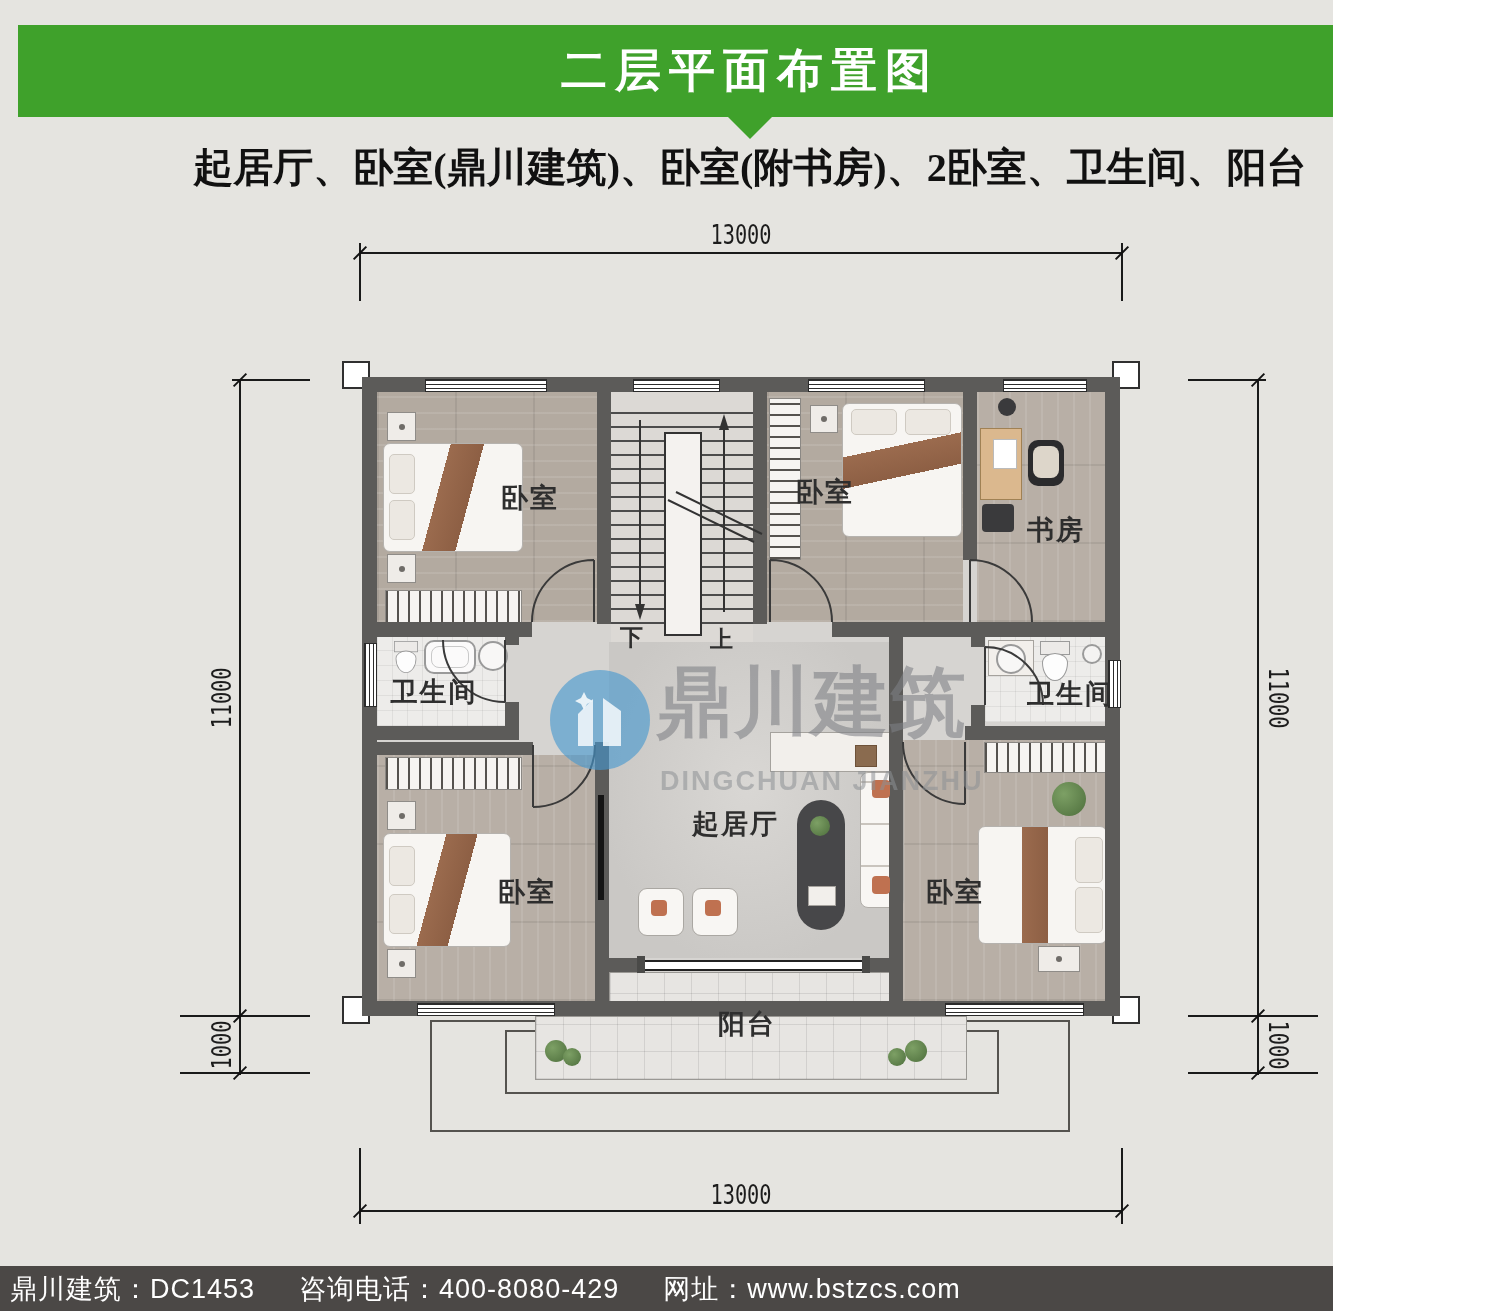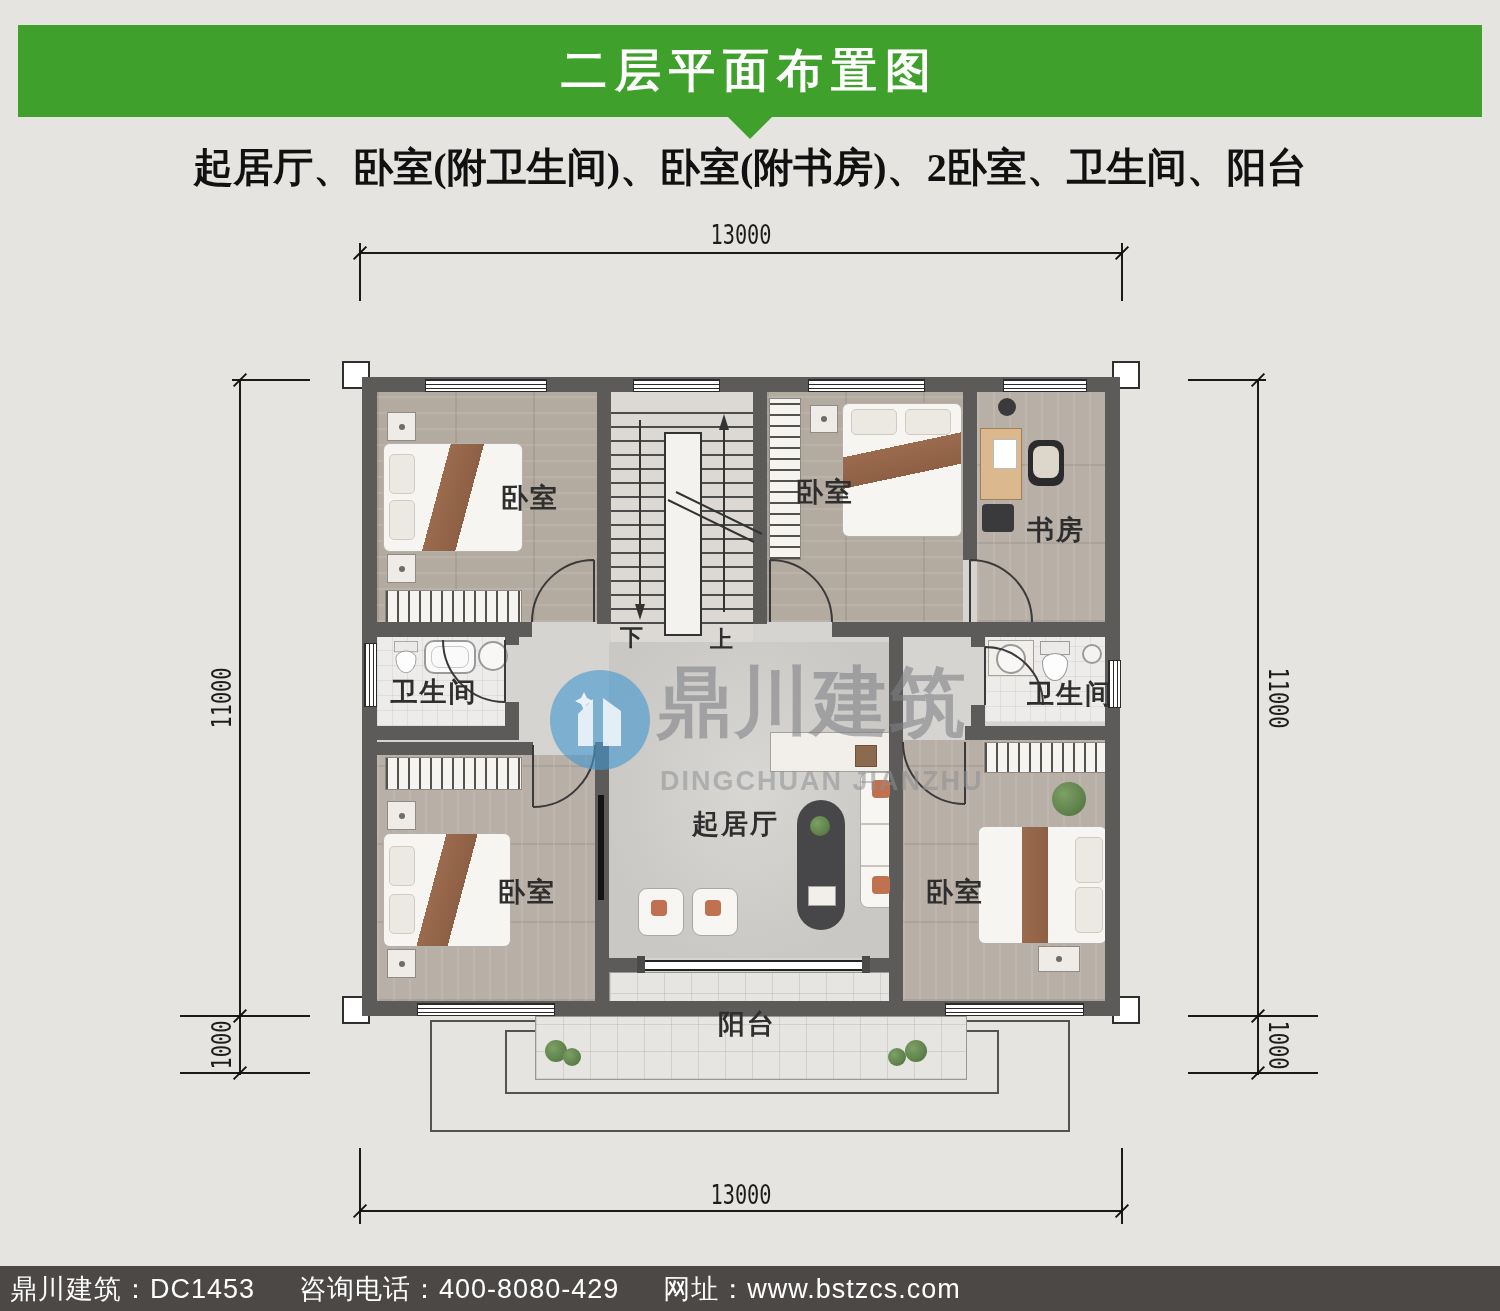--- a/index.html
+++ b/index.html
@@ -1,17 +1,17 @@
 <!DOCTYPE html>
 <html><head>
 <meta charset="utf-8">
 <style>
   html,body{margin:0;padding:0;}
   body{font-family:"Liberation Sans",sans-serif;}
-  .stage{position:relative;width:1500px;height:1311px;background:#e5e4e0;overflow:hidden;}
+  .stage{position:relative;width:1333px;height:1311px;background:#e5e4e0;overflow:hidden;}
 
   
   .banner{position:absolute;left:18px;top:25px;width:1464px;height:92px;background:#3fa12b;
           display:flex;align-items:center;justify-content:center;}
   .banner-title{color:#ffffff;font-size:46px;font-weight:bold;letter-spacing:8px;}
   .banner-arrow{position:absolute;left:728px;top:117px;width:0;height:0;
           border-left:22px solid transparent;border-right:22px solid transparent;border-top:22px solid #3fa12b;}
   .subtitle{position:absolute;left:0;top:140px;width:1500px;text-align:center;
           font-family:"Liberation Serif",serif;font-size:40px;font-weight:600;color:#111;}
 
@@ -109,21 +109,21 @@
 </style>
 </head>
 <body>
 
 <div class="stage">
 
   <div class="banner">
     <div class="banner-title">二层平面布置图</div>
   </div>
   <div class="banner-arrow"></div>
-  <div class="subtitle">起居厅、卧室(附卫生间)、卧室(附书房)、2卧室、卫生间、阳台</div>
+  <div class="subtitle">起居厅、卧室(鼎川建筑)、卧室(附书房)、2卧室、卫生间、阳台</div>
 
   <div class="abs" style="left:0;top:0;width:1500px;height:1311px;">
 
     <div class="eave" style="left:430px;top:1020px;width:636px;height:108px;"></div>
     <div class="eave" style="left:505px;top:1030px;width:490px;height:60px;"></div>
 
     <div class="floor base" style="left:377px;top:392px;width:728px;height:609px;"></div>
     <div class="wall" style="left:362px;top:377px;width:758px;height:15px;"></div>
     <div class="wall" style="left:362px;top:1001px;width:758px;height:15px;"></div>
     <div class="wall" style="left:362px;top:377px;width:15px;height:639px;"></div>

